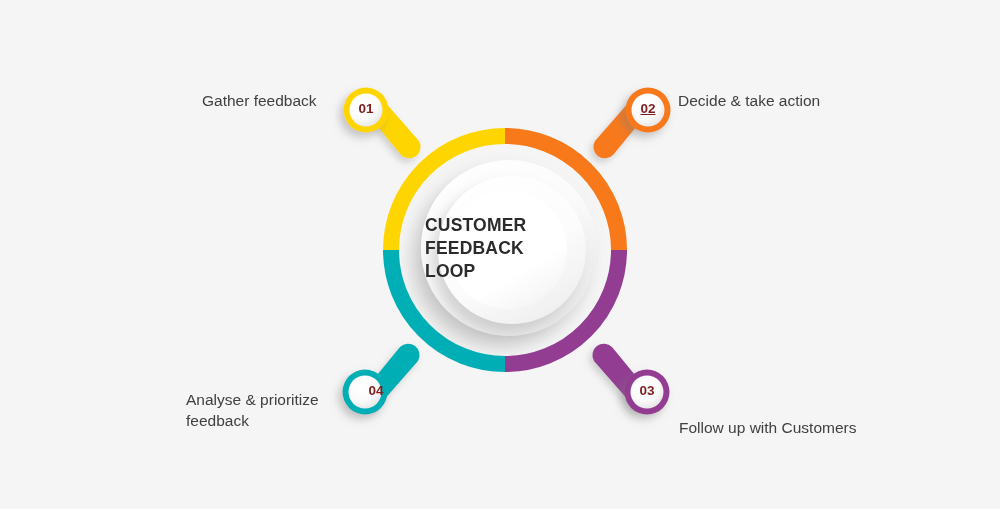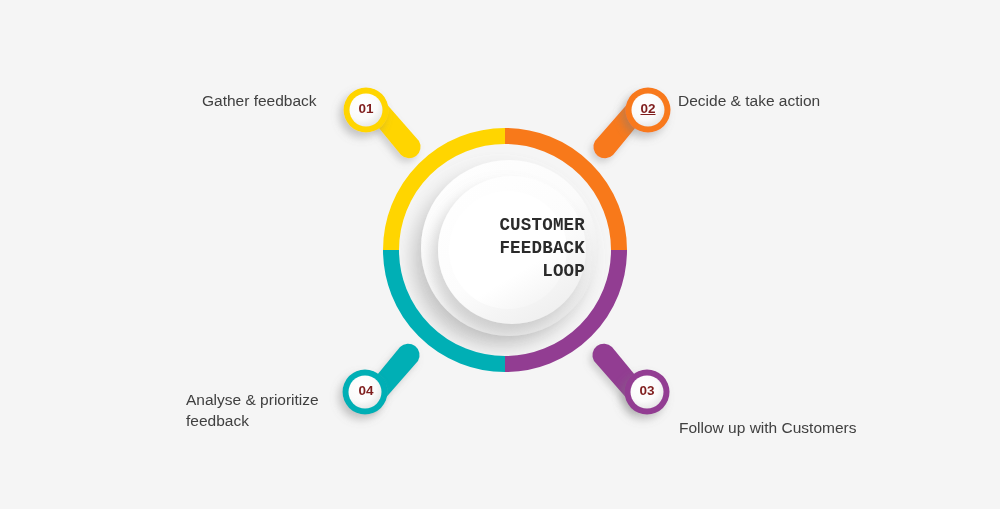--- a/index.html
+++ b/index.html
@@ -28,28 +28,27 @@
     height: 509px;
     display: block;
   }
 
   
   .hub-text {
     position: absolute;
     left: 425px;
     top: 214px;
     width: 160px;
-    text-align: right;
+    text-align: left;
     font-size: 17.5px;
     font-weight: bold;
     line-height: 23px;
     color: #2b2b2b;
     letter-spacing: 0.2px;
     pointer-events: none;
-    font-family: Liberation Mono, monospace;
   }
   .hub-text div { white-space: nowrap; }
 
   
   .label {
     position: absolute;
     font-size: 15.5px;
     color: #404040;
     line-height: 21px;
     white-space: pre-line;
@@ -64,21 +63,21 @@
     position: absolute;
     width: 44px;
     text-align: center;
     font-size: 13.5px;
     font-weight: bold;
     color: #7f1d1d;
     pointer-events: none;
   }
   .num-01 { left: 344px; top: 101px; }
   .num-02 { left: 626px; top: 101px; text-decoration: underline; }
-  .num-04 { left: 344px; top: 383px; }
+  .num-04 { left: 354px; top: 383px; }
   .num-05 { left: 625px; top: 383px; }
 </style>
 </head>
 <body>
 
 <div id="stage">
 
   <svg class="svg-root" viewBox="0 0 1000 509" xmlns="http://www.w3.org/2000/svg">
     <defs>
 

